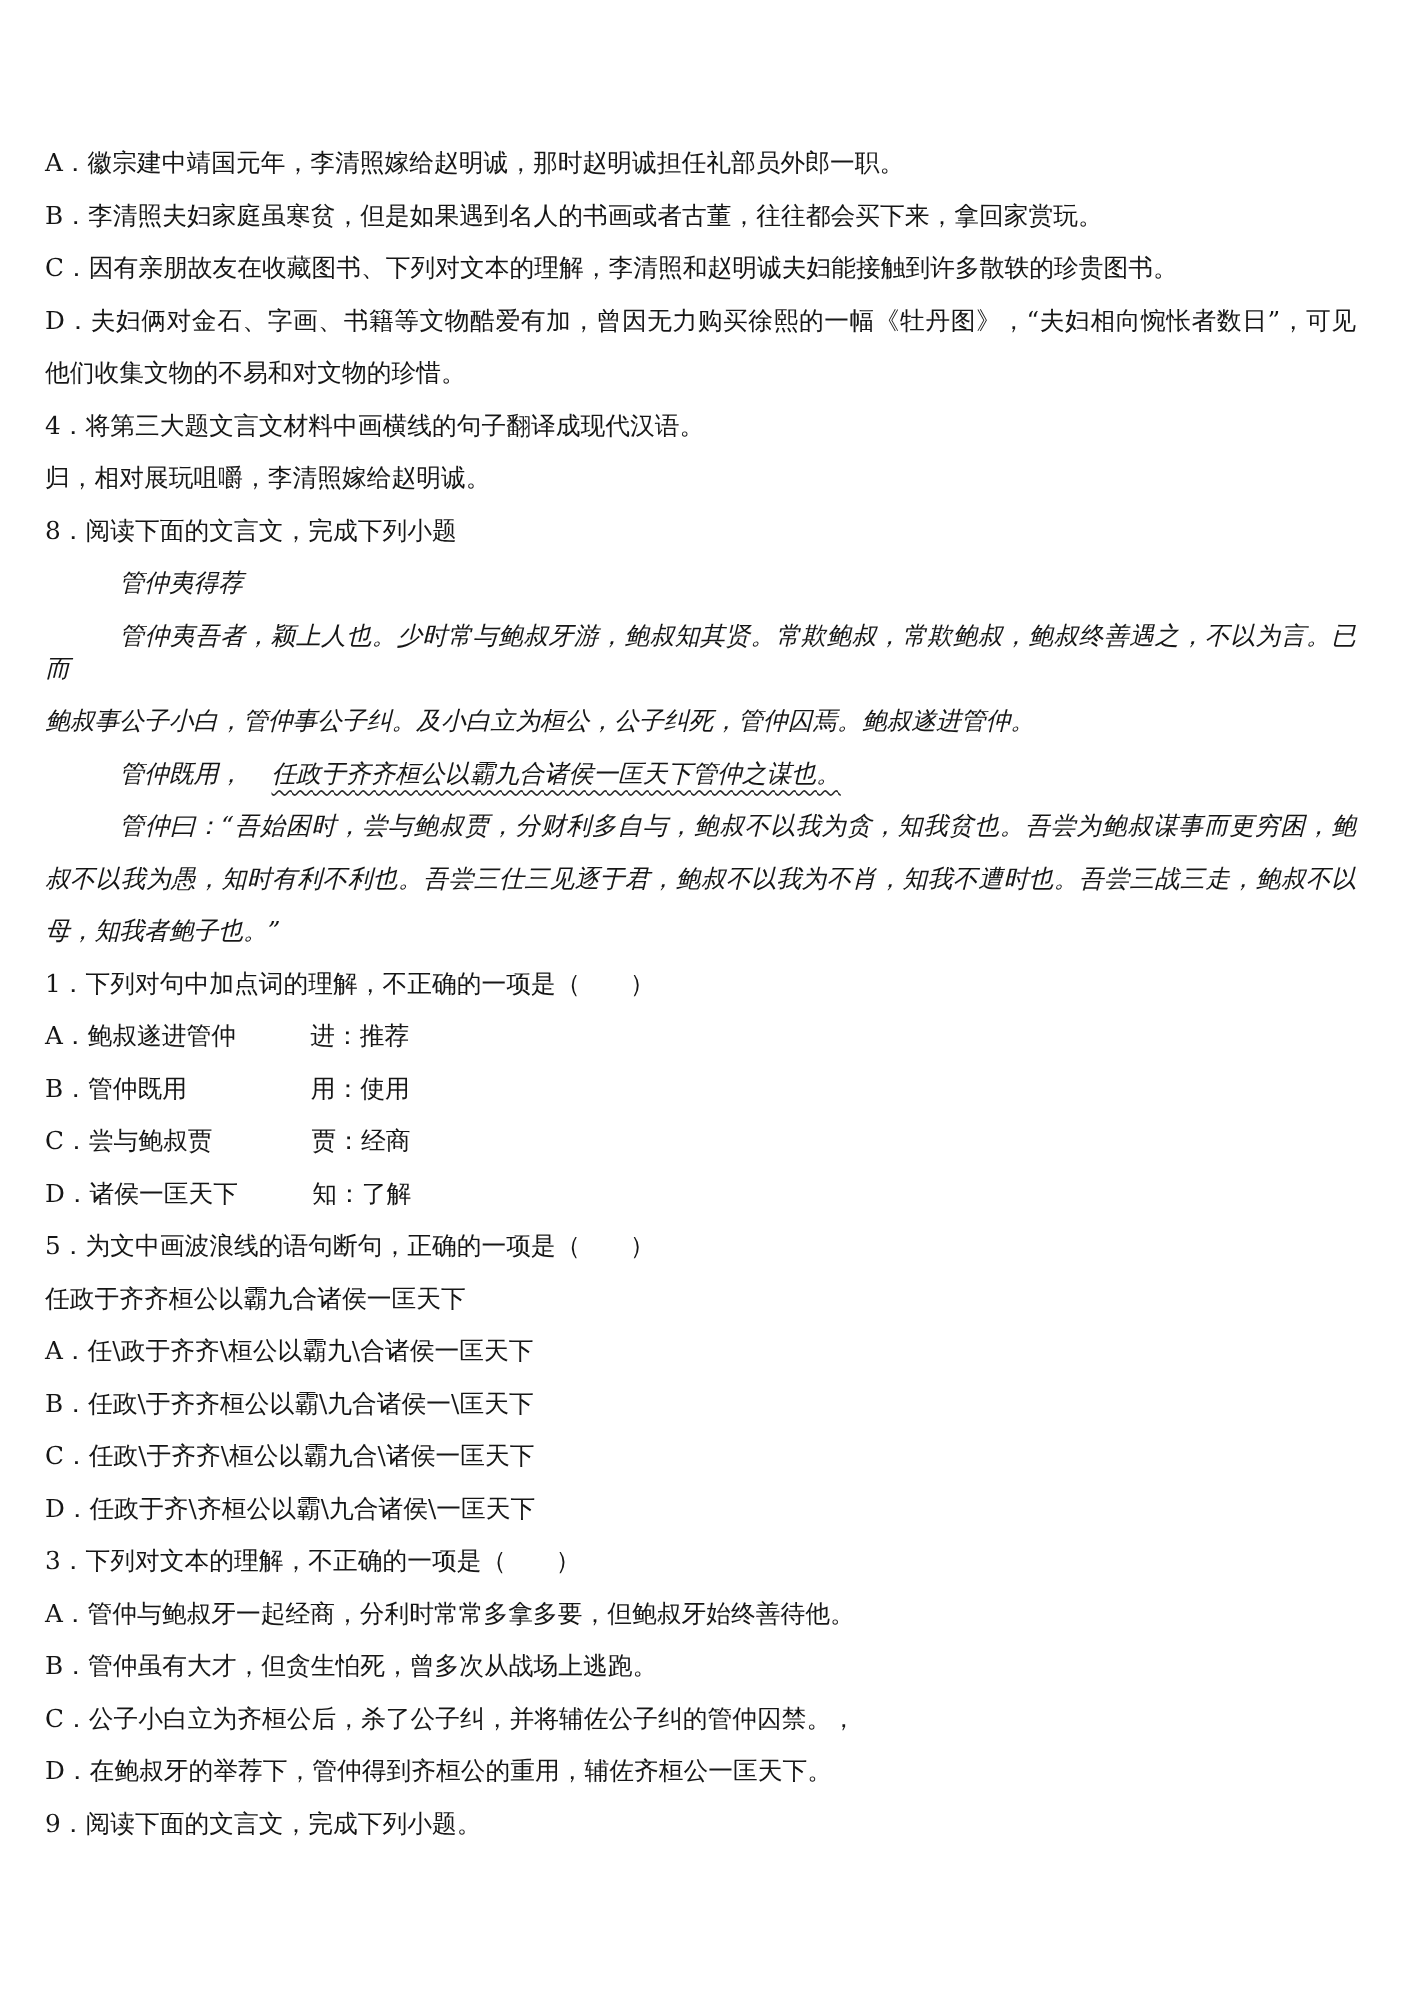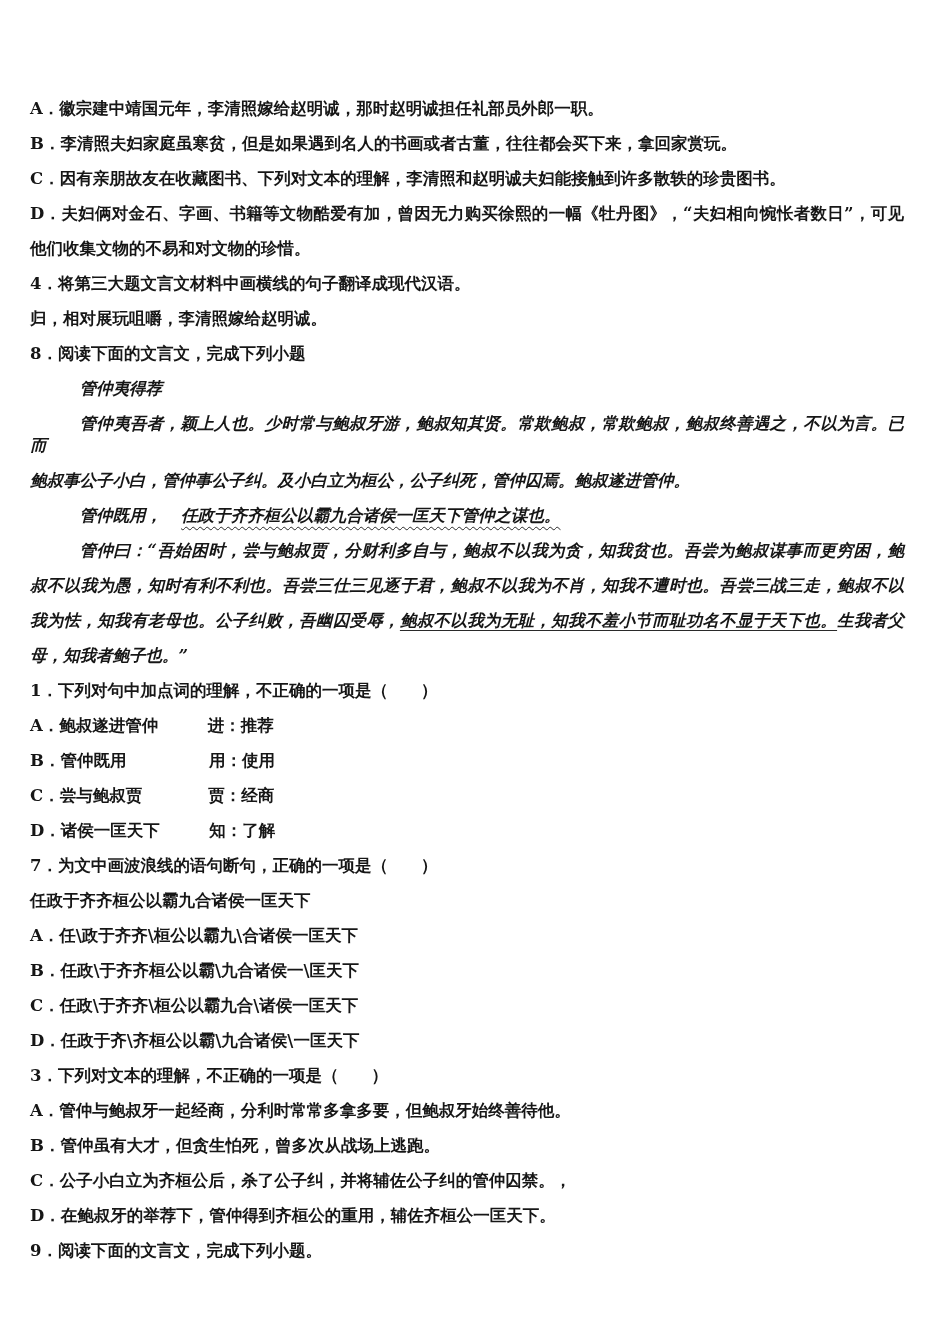--- a/index.html
+++ b/index.html
@@ -12,21 +12,20 @@
     height: 1344px;
     overflow: hidden;
     font-family: "DejaVu Serif", "Liberation Serif", serif;
     color: #161616;
   }
   .doc {
     box-sizing: border-box;
     width: 950px;
     padding: 98px 46px 0 30px;
     font-size: 16.5px;
-    font-weight: bold;
   }
   .line {
     line-height: 22px;
     min-height: 22px;
     margin-bottom: 13px;
     white-space: pre-wrap;
   }
   
   .just {
     text-align: justify;
@@ -68,30 +67,29 @@
   <div class="line">归，相对展玩咀嚼，李清照嫁给赵明诚。</div>
 
   <div class="line">8．阅读下面的文言文，完成下列小题</div>
 
   <div class="line kai indent3">管仲夷得荐</div>
   <div class="line kai indent3 just">管仲夷吾者，颖上人也。少时常与鲍叔牙游，鲍叔知其贤。常欺鲍叔，常欺鲍叔，鲍叔终善遇之，不以为言。已而</div>
   <div class="line kai">鲍叔事公子小白，管仲事公子纠。及小白立为桓公，公子纠死，管仲囚焉。鲍叔遂进管仲。</div>
   <div class="line kai indent3"><span>管仲既用，</span><span class="wavy">任政于齐齐桓公以霸九合诸侯一匡天下管仲之谋也。</span></div>
   <div class="line kai indent3 just">管仲曰：“吾始困时，尝与鲍叔贾，分财利多自与，鲍叔不以我为贪，知我贫也。吾尝为鲍叔谋事而更穷困，鲍</div>
   <div class="line kai just">叔不以我为愚，知时有利不利也。吾尝三仕三见逐于君，鲍叔不以我为不肖，知我不遭时也。吾尝三战三走，鲍叔不以</div>
-  <div class="line kai just"><span>我为怯，知我有老母也。公子纠败，吾幽囚受辱，</span><span class="uline">鲍叔不以我为无耻，知我不羞小节而耻功名不显于天下也。</span><span>生我者父</span></div>
   <div class="line kai">母，知我者鲍子也。”</div>
 
   <div class="line">1．下列对句中加点词的理解，不正确的一项是（　　）</div>
   <div class="line">A．鲍叔遂进管仲　　　进：推荐</div>
   <div class="line">B．管仲既用　　　　　用：使用</div>
   <div class="line">C．尝与鲍叔贾　　　　贾：经商</div>
   <div class="line">D．诸侯一匡天下　　　知：了解</div>
 
-  <div class="line">7．为文中画波浪线的语句断句，正确的一项是（　　）</div>
+  <div class="line">5．为文中画波浪线的语句断句，正确的一项是（　　）</div>
   <div class="line">任政于齐齐桓公以霸九合诸侯一匡天下</div>
   <div class="line">A．任\政于齐齐\桓公以霸九\合诸侯一匡天下</div>
   <div class="line">B．任政\于齐齐桓公以霸\九合诸侯一\匡天下</div>
   <div class="line">C．任政\于齐齐\桓公以霸九合\诸侯一匡天下</div>
   <div class="line">D．任政于齐\齐桓公以霸\九合诸侯\一匡天下</div>
 
   <div class="line">3．下列对文本的理解，不正确的一项是（　　）</div>
   <div class="line">A．管仲与鲍叔牙一起经商，分利时常常多拿多要，但鲍叔牙始终善待他。</div>
   <div class="line">B．管仲虽有大才，但贪生怕死，曾多次从战场上逃跑。</div>
   <div class="line">C．公子小白立为齐桓公后，杀了公子纠，并将辅佐公子纠的管仲囚禁。，</div>

